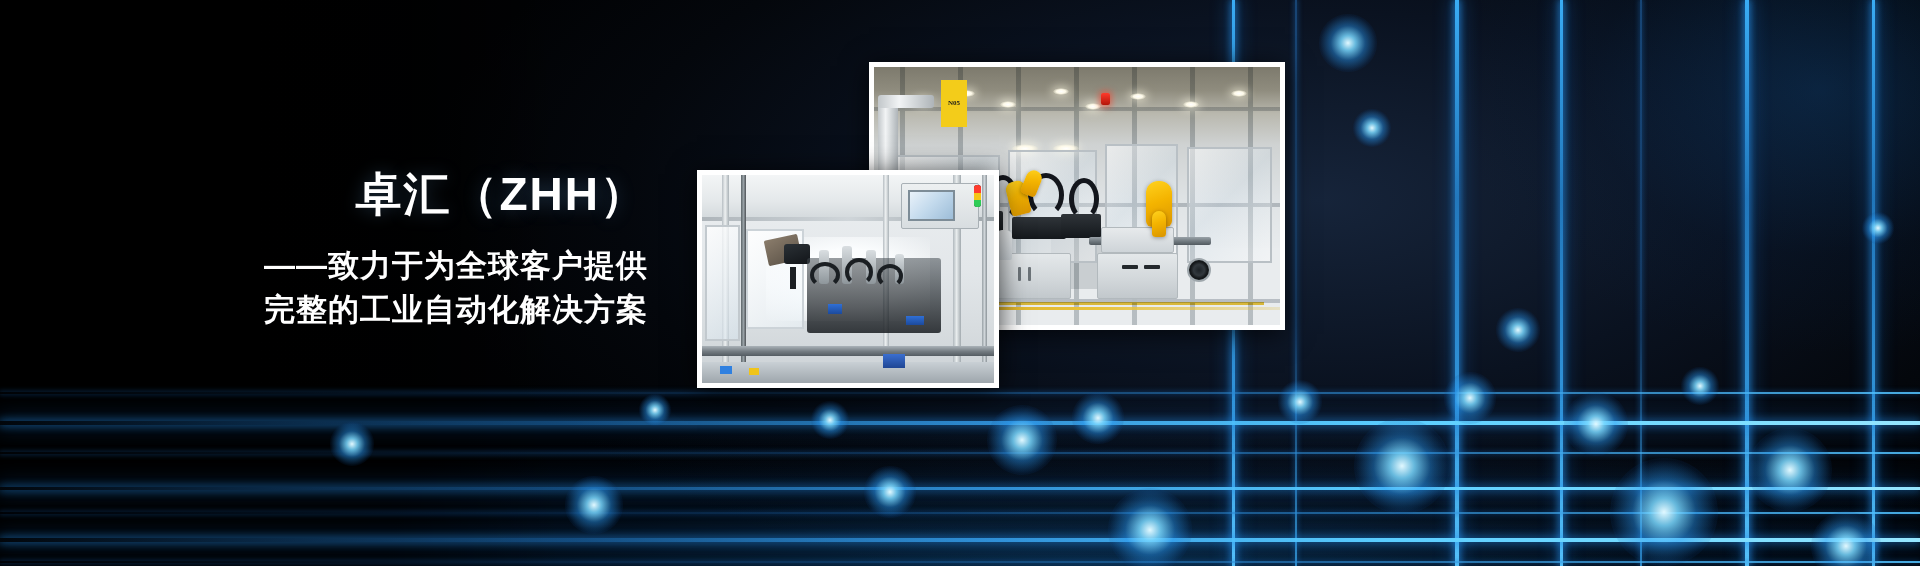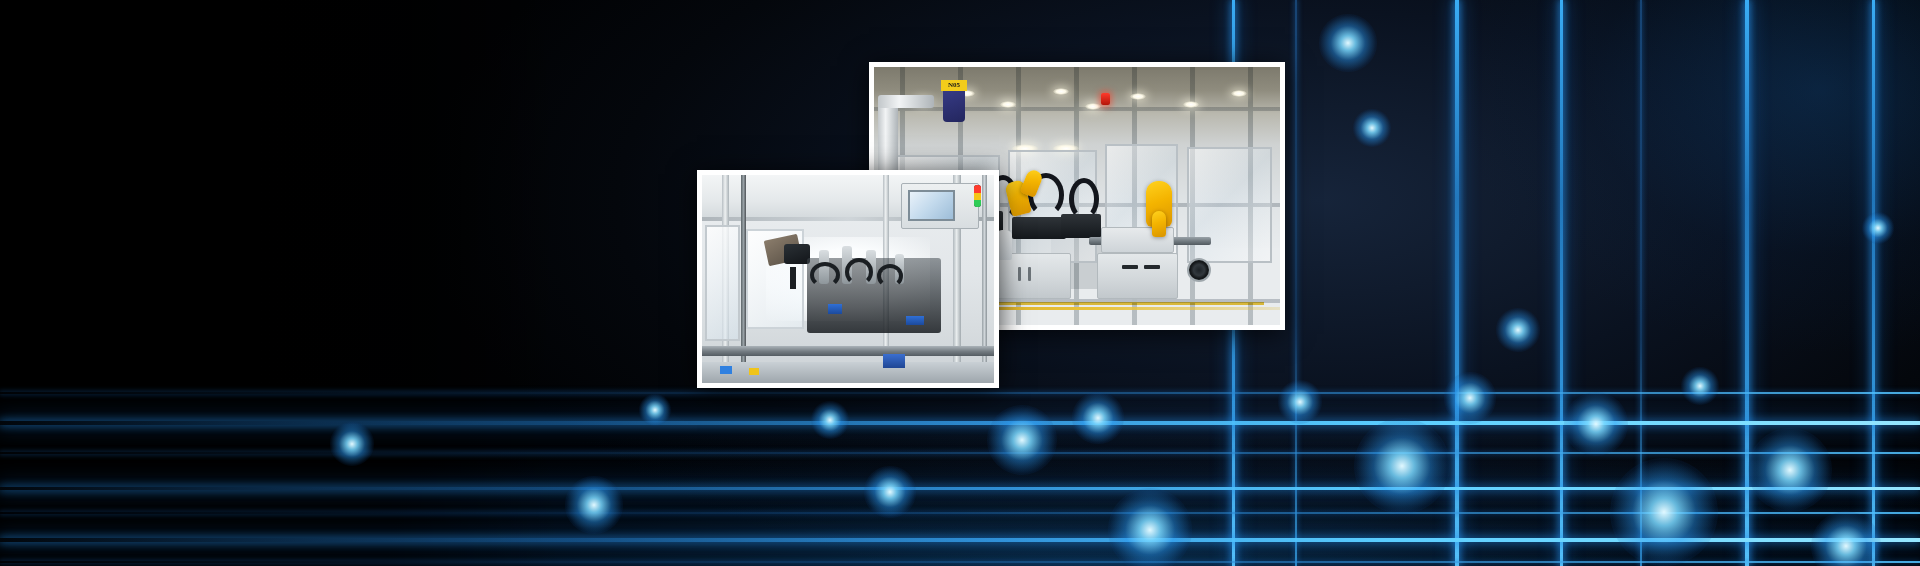--- a/index.html
+++ b/index.html
@@ -178,21 +178,21 @@
     background:linear-gradient(160deg,#2b4fae,#1b3780);
     border-radius:4px;
   }
   .tag{
     position:absolute;
     background:#f3cc1a;
     color:#1a1a1a;
     font-size:7px; font-weight:bold;
     text-align:center;
     line-height:1;
-    padding:2px 1px;
+    padding:20px 1px;
     font-family:"Liberation Serif",serif;
   }
   .redLamp{
     position:absolute; width:9px; height:12px; border-radius:2px;
     background:linear-gradient(180deg,#ff3a2a,#b3150a);
     box-shadow:0 0 6px 2px rgba(255,60,40,0.55);
   }
   .cabinet{
     position:absolute;
     background:linear-gradient(180deg,#e4e8ea 0%,#d3d8db 55%,#c2c8cc 100%);
@@ -292,20 +292,27 @@
       <div class="bloom" style="left: 1444.4px; top: 372.4px; width: 51.2px; height: 51.2px;"></div>
       <div class="bloom" style="left: 1495.6px; top: 307.6px; width: 44.8px; height: 44.8px;"></div>
       <div class="bloom" style="left: 1564px; top: 392px; width: 64px; height: 64px;"></div>
       <div class="bloom" style="left: 1609.6px; top: 457.6px; width: 108.8px; height: 108.8px;"></div>
       <div class="bloom" style="left: 1680.8px; top: 366.8px; width: 38.4px; height: 38.4px;"></div>
       <div class="bloom" style="left: 1748.4px; top: 428.4px; width: 83.2px; height: 83.2px;"></div>
       <div class="bloom" style="left: 1810.8px; top: 510.8px; width: 70.4px; height: 70.4px;"></div>
       <div class="bloom" style="left: 1862px; top: 212px; width: 32px; height: 32px;"></div>
     </div>
 
+  <div class="copy">
+    <div class="headline">卓汇（ZHH）</div>
+    <div class="sub">
+      <span class="l2">——致力于为全球客户提供</span>
+      <span class="l2">完整的工业自动化解决方案</span>
+    </div>
+  </div>
 
   <div class="photo" id="photo-back">
     <div class="inner">
       <div class="sceneA">
         <div class="frameGrid z1"></div>
 
         <div class="ceilLight z2" style="left:10%;top:12%"></div>
         <div class="ceilLight z2" style="left:21%;top:9%"></div>
         <div class="ceilLight z2" style="left:31%;top:13%"></div>
         <div class="ceilLight z2" style="left:44%;top:8%"></div>

